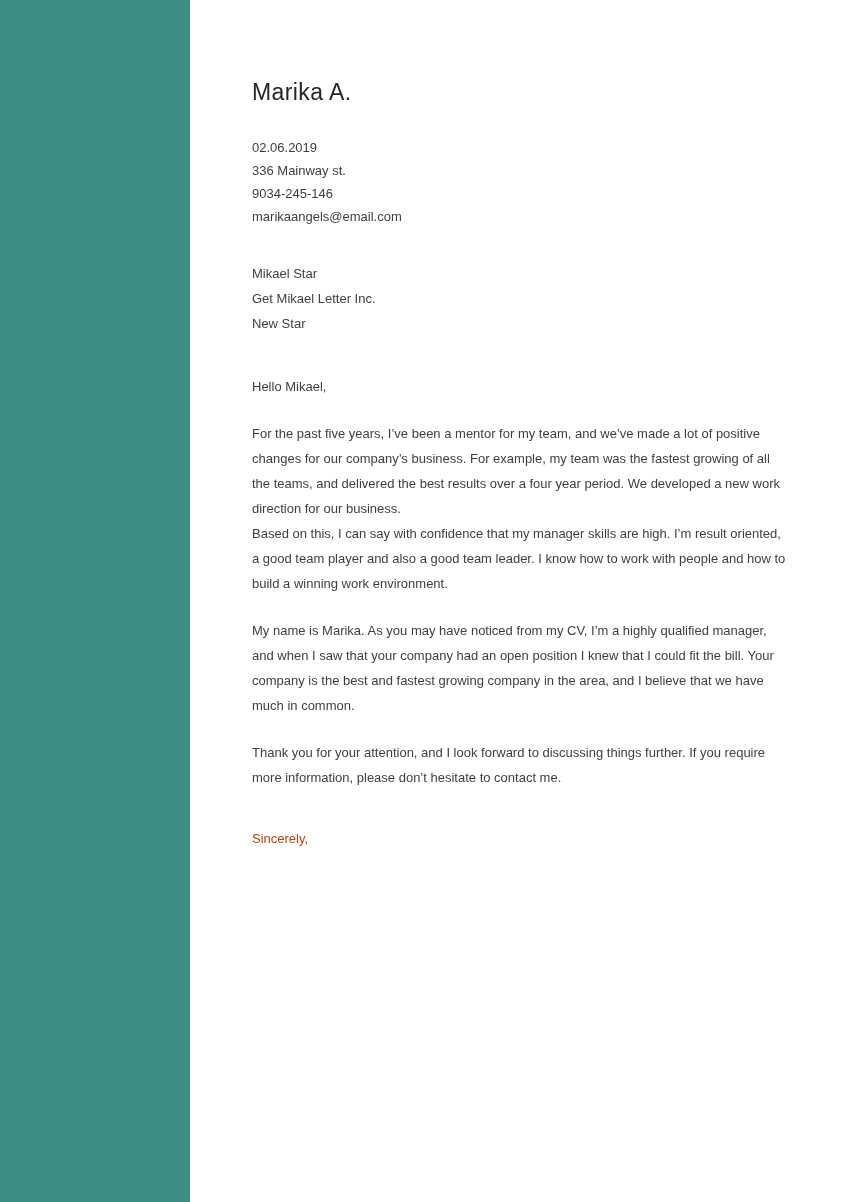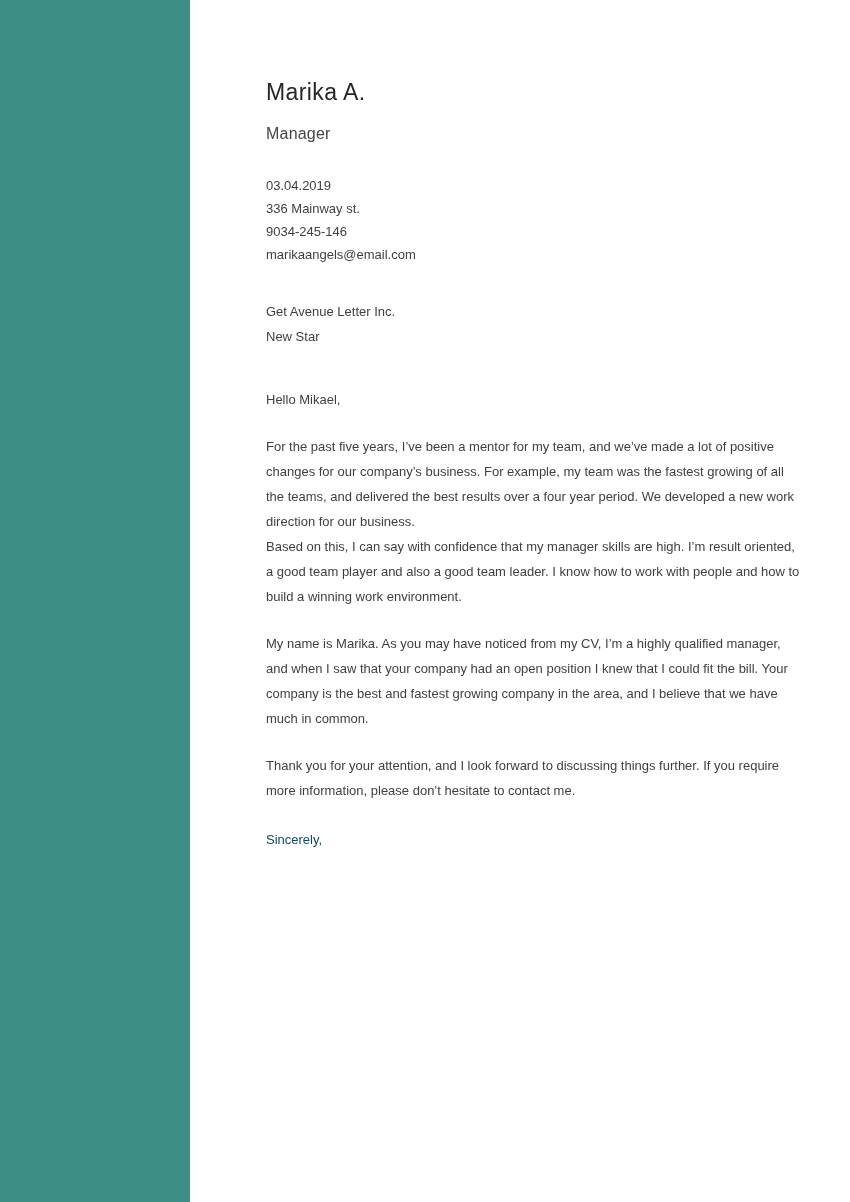--- a/index.html
+++ b/index.html
@@ -18,21 +18,21 @@
   .sidebar {
     position: absolute;
     left: 0;
     top: 0;
     width: 190px;
     height: 100%;
     background: #3D8E85;
   }
   .page {
     position: absolute;
-    left: 266px;
+    left: 252px;
     top: 0;
     width: 535px;
   }
   .name {
     margin: 0;
     padding-top: 78px;
     font-size: 23px;
     line-height: 28px;
     font-weight: 500;
     letter-spacing: 0.4px;
@@ -65,48 +65,48 @@
     color: #3f3f3f;
   }
   .body-paragraph {
     margin: 22px 0 0 0;
     font-size: 13px;
     line-height: 25px;
     color: #3f3f3f;
     white-space: pre-line;
   }
   .closing-block {
-    margin-top: 24px;
+    margin-top: 36px;
     font-size: 13px;
     line-height: 25px;
-    color: #0c4a6e;
+    color: #c2410c;
   }
 </style>
 </head>
 <body>
 
 <div class="canvas">
 
   <div class="sidebar"></div>
 
   <div class="page">
 
     <h1 class="name">Marika A.</h1>
 
-    <h2 class="job-title">Manager</h2>
 
     <div class="sender-block">
-      <div>03.04.2019</div>
+      <div>02.06.2019</div>
       <div>336 Mainway st.</div>
       <div>9034-245-146</div>
       <div>marikaangels@email.com</div>
     </div>
 
     <div class="recipient-block">
-      <div>Get Avenue Letter Inc.</div>
+      <div>Mikael Star</div>
+      <div>Get Mikael Letter Inc.</div>
       <div>New Star</div>
     </div>
 
     <div class="greeting">Hello Mikael,</div>
 
     <p class="body-paragraph">For the past five years, I’ve been a mentor for my team, and we’ve made a lot of positive changes for our company’s business. For example, my team was the fastest growing of all the teams, and delivered the best results over a four year period. We developed a new work direction for our business.
 Based on this, I can say with confidence that my manager skills are high. I’m result oriented, a good team player and also a good team leader. I know how to work with people and how to build a winning work environment.</p>
 
     <p class="body-paragraph">My name is Marika. As you may have noticed from my CV, I’m a highly qualified manager, and when I saw that your company had an open position I knew that I could fit the bill. Your company is the best and fastest growing company in the area, and I believe that we have much in common.</p>
 

